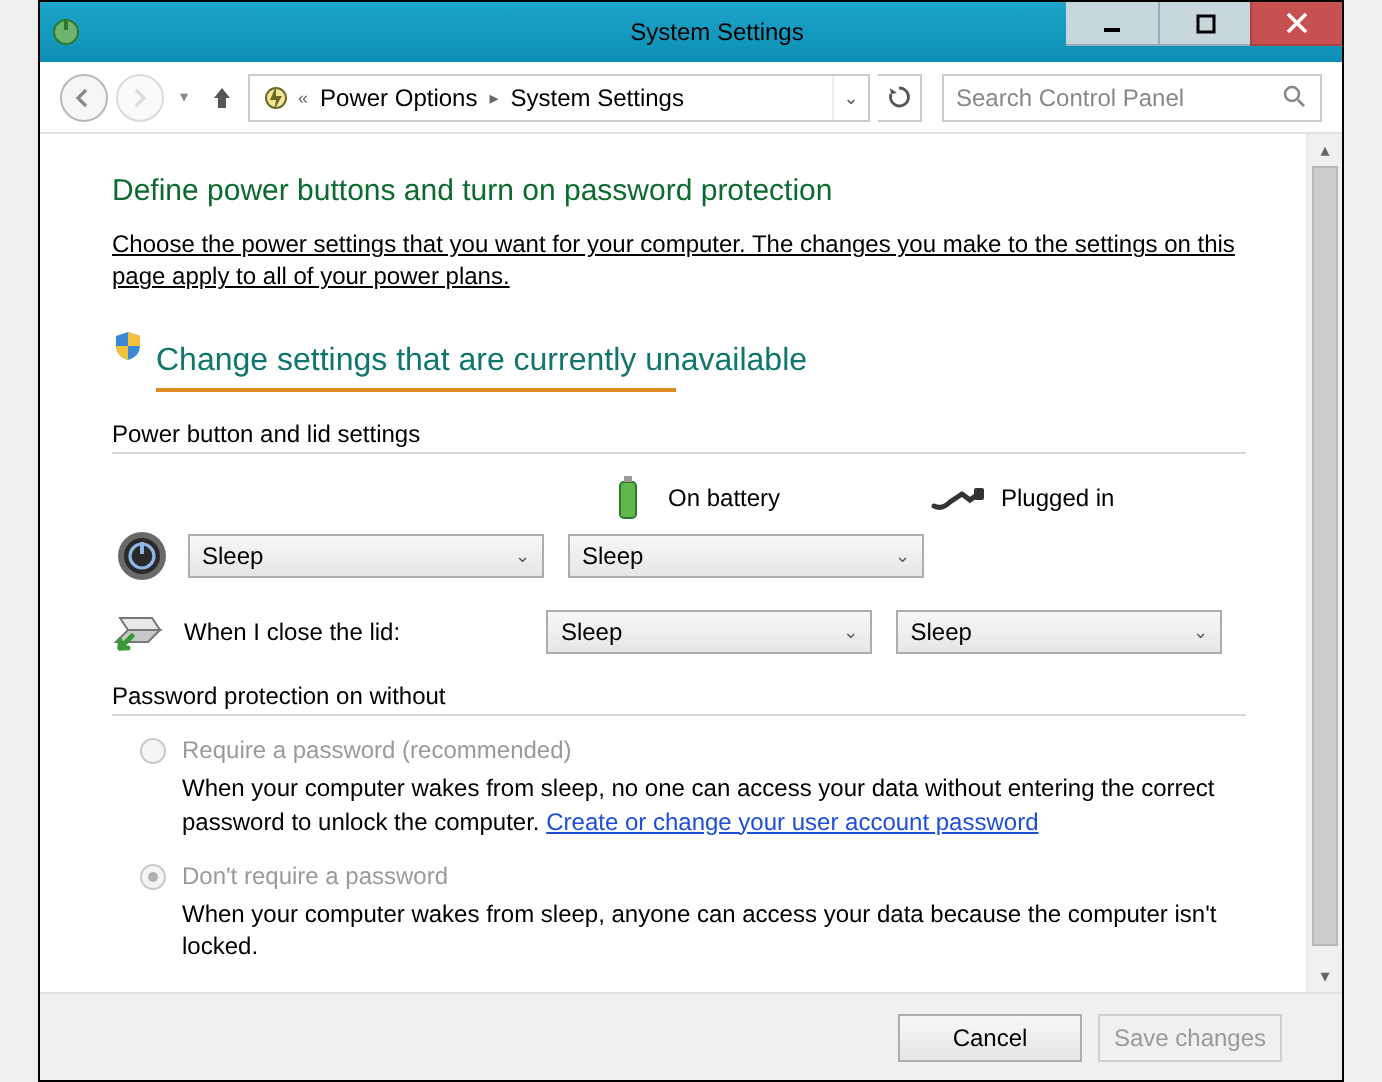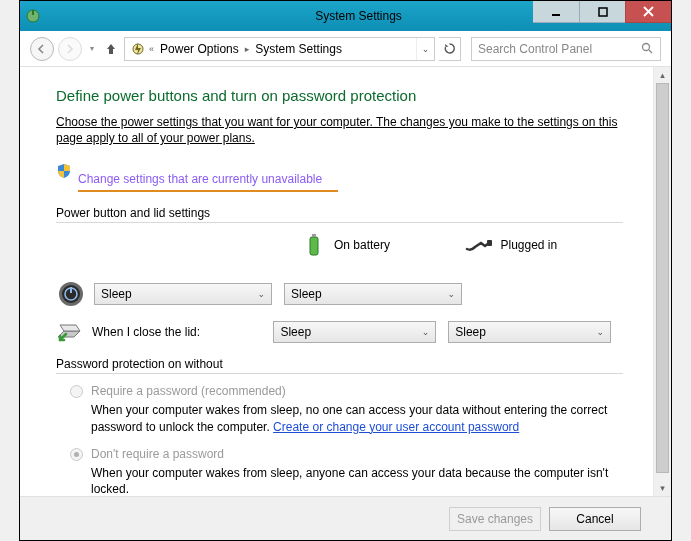--- a/index.html
+++ b/index.html
@@ -67,27 +67,27 @@
   position:relative;}
 .scroll-thumb { position:absolute; left:2px; right:2px; top:2px; height:100px;
   background:#cdcdcd; border:1px solid #b8b8b8;}
 .scroll-arrow { position:absolute; left:0; right:0; height:16px;
   display:flex; justify-content:center; align-items:center; font-size:9px; color:#666;}
 .scroll-arrow.up{top:0;} .scroll-arrow.down{bottom:0;}
 
 .heading { color:#0b6b2e; font-size:15px; margin-bottom:10px; }
 .subtext { color:#000; margin-bottom:10px; line-height:1.35;text-decoration:underline;}
 .shield-link { display:flex; align-items:center; gap:6px; margin-bottom:4px;}
-.shield-link a { color:#8b5cf6; font-size:12px; text-decoration:none;margin-top:16px;}
+.shield-link a { color:#0f766e; font-size:16px; text-decoration:none;margin-top:16px;}
 .underline-highlight { height:2px; background:#e08b1d; width:260px; margin-left:22px; margin-bottom:14px;}
 
 .section-title { color:#000; font-size:12px; margin-bottom:2px;}
 .section-line { border-top:1px solid #d8d8d8; margin-bottom:10px;}
 
-.power-columns { display:flex; align-items:center; margin-bottom:24px; padding-left:250px;}
+.power-columns { display:flex; align-items:center; margin-bottom:4px; padding-left:250px;}
 .col-head { display:flex; align-items:center; gap:10px; width:190px; font-size:12px;}
 .battery-icon { width:18px;}
 .plug-icon { width:26px;}
 
 .power-row { display:flex; align-items:center; margin-bottom:12px;}
 .power-row .row-icon { width:30px; height:26px; display:flex; justify-content:center; align-items:center; margin-right:8px;}
 .power-row .row-label { width:200px; font-size:12px;}
 .select {
   width:178px; height:22px; border:1px solid #adadad; background:linear-gradient(#f7f7f7,#e6e6e6);
   display:flex; align-items:center; justify-content:space-between; padding:0 6px; font-size:12px;
@@ -302,17 +302,17 @@
     </div>
 
     <div class="scroll-gutter">
       <div class="scroll-arrow up">▴</div>
       <div class="scroll-thumb" style="top:16px; height:390px;"></div>
       <div class="scroll-arrow down">▾</div>
     </div>
   </div>
 
   <div class="footer">
+    <div class="btn">Cancel</div>
     <div class="btn disabled">Save changes</div>
-    <div class="btn">Cancel</div>
   </div>
 
 </div>
 
 </body></html>

